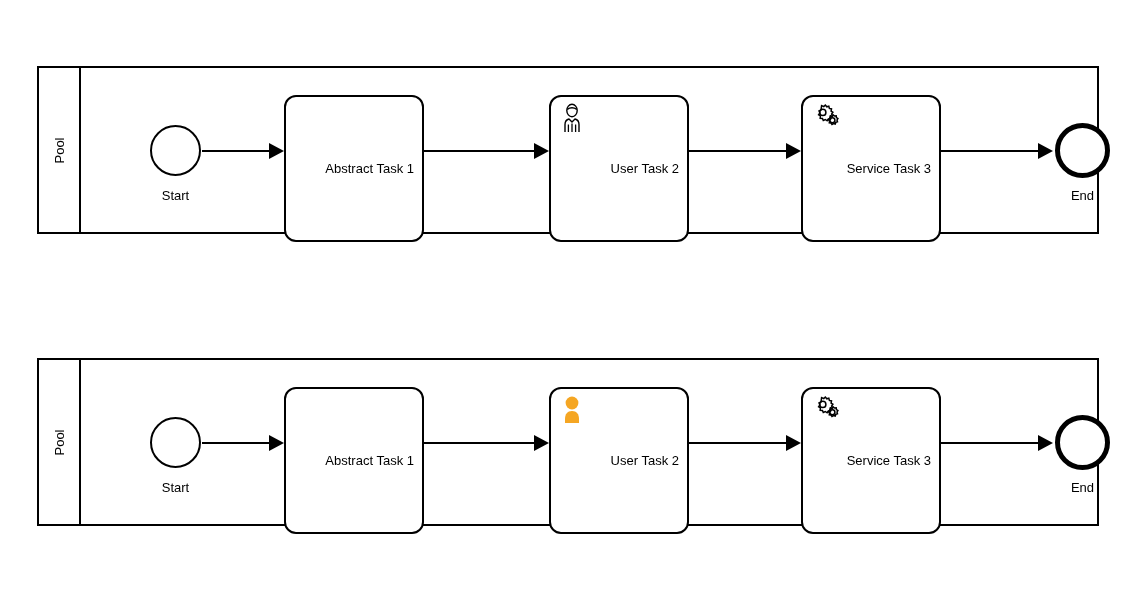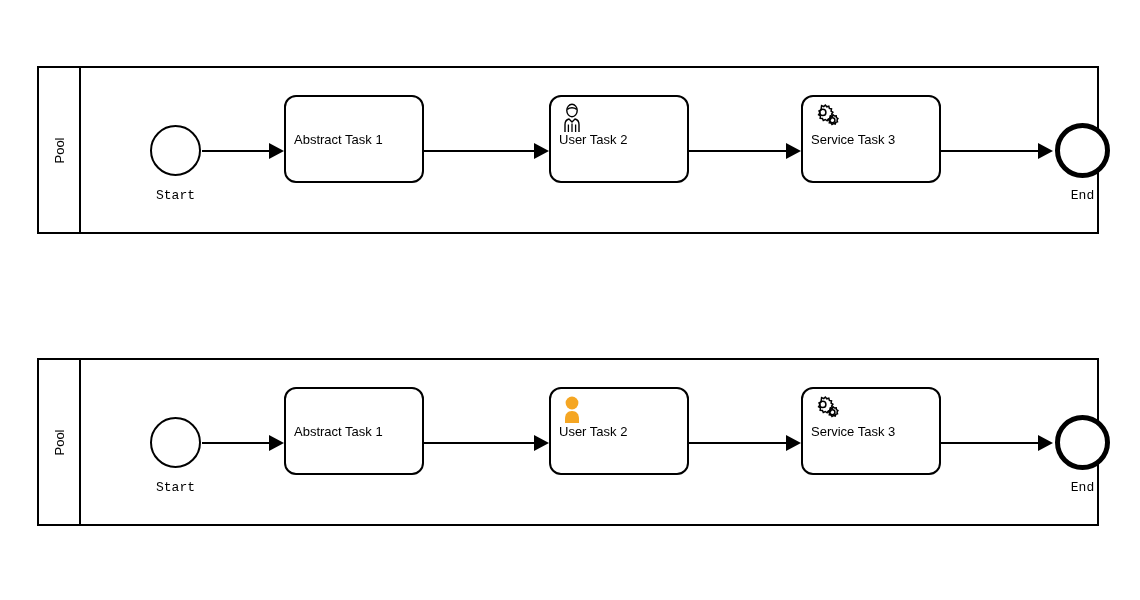--- a/index.html
+++ b/index.html
@@ -77,35 +77,34 @@
     width: 55px;
     height: 55px;
     border: 5px solid #000000;
   }
   .event-label {
     position: absolute;
     text-align: center;
     font-size: 13px;
     white-space: nowrap;
     color: #000000;
-    font-family: Liberation Mono, monospace;
   }
 
   
   .task {
     position: absolute;
     width: 140px;
-    height: 88px;
+    height: 147px;
     box-sizing: border-box;
     border: 2.5px solid #000000;
     border-radius: 12px;
     background: #ffffff;
     display: flex;
     align-items: center;
-    justify-content: flex-start;
+    justify-content: flex-end;
   }
   .task-label {
     font-size: 13px;
     text-align: center;
     color: #000000;
     padding: 0 8px;
   }
   .task-icon {
     position: absolute;
     left: 7px;

